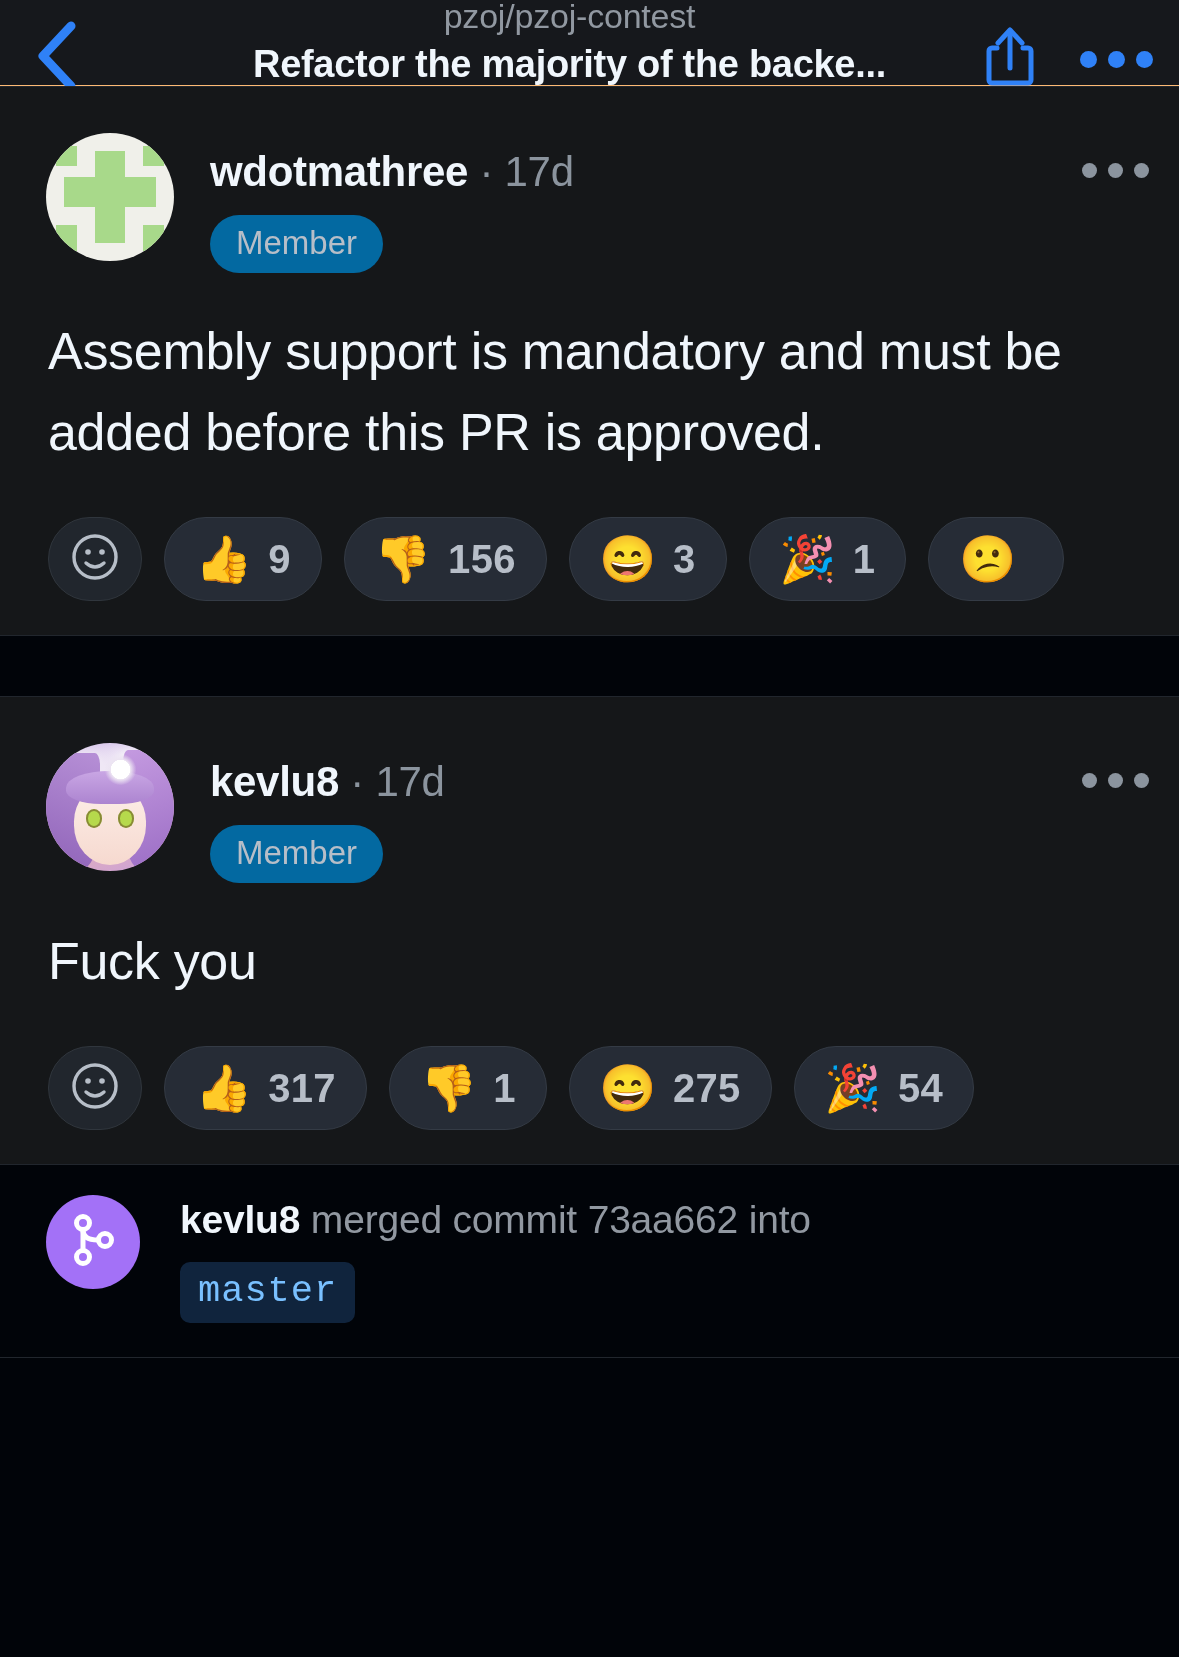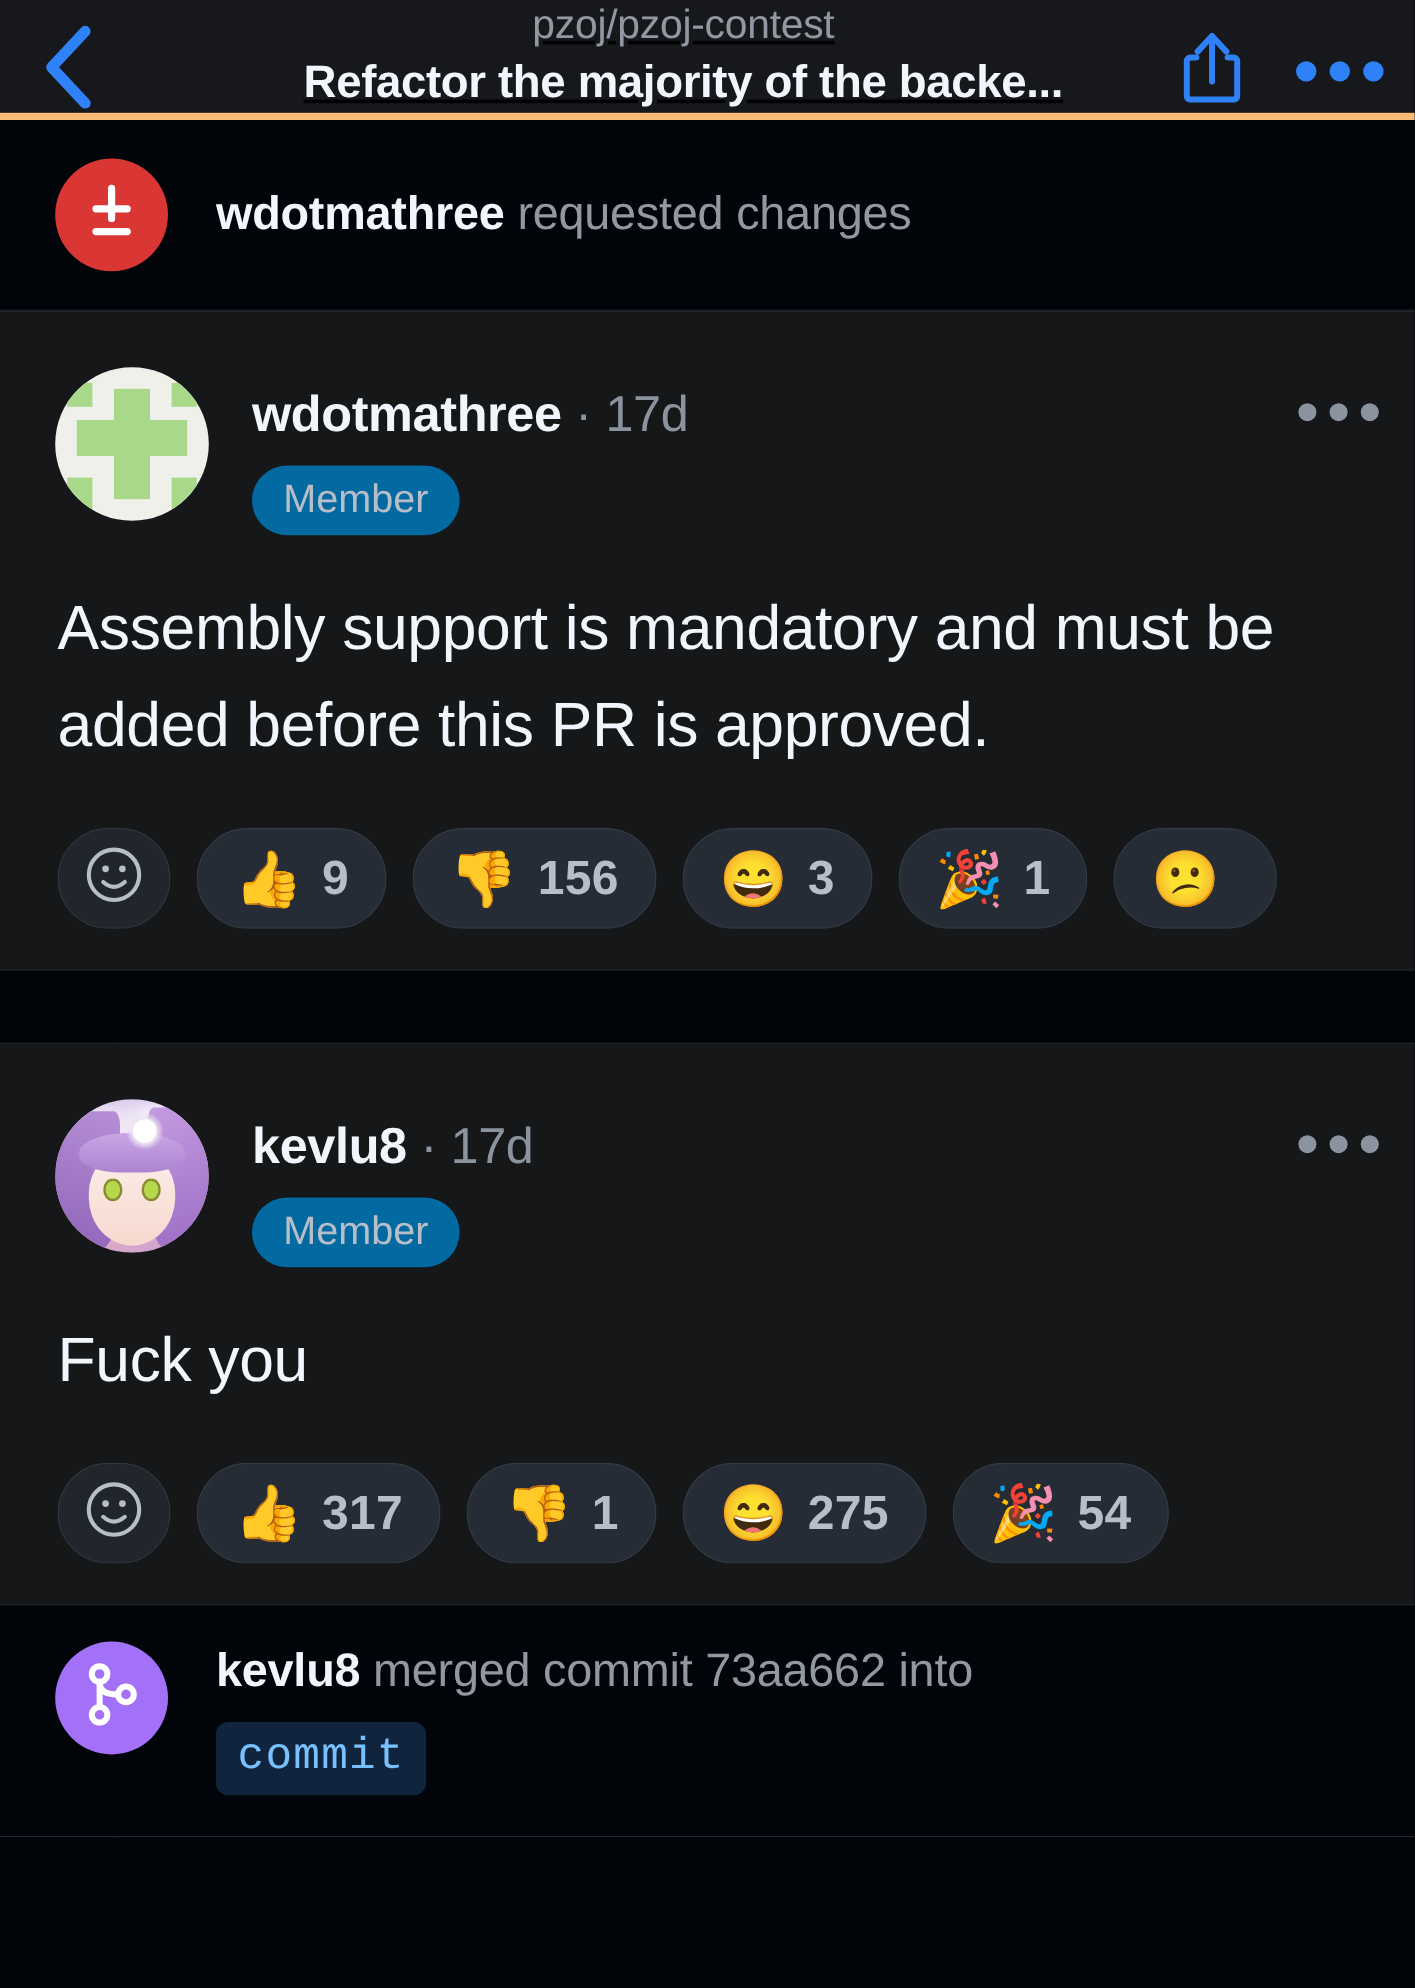--- a/index.html
+++ b/index.html
@@ -6,25 +6,24 @@
   html, body {
     width:1179px; height:1657px;
     background:#010409;
     font-family:"Liberation Sans", sans-serif;
     overflow:hidden;
   }
 
   
   .navbar{
     position:relative;
-    height:100px;
+    height:86px;
     background:#16181c;
     display:flex; align-items:center;
-    border-bottom:6px solid #fdba74;
-    text-decoration:underline;
+    border-bottom:1px solid #fdba74;
   }
   .back-btn{
     position:absolute; left:20px; top:18px;
     width:72px; height:76px;
     display:flex; align-items:center; justify-content:center;
   }
   .back-btn svg{ display:block; }
   .nav-titles{
     flex:1; display:flex; flex-direction:column;
     align-items:center; justify-content:center;
@@ -228,33 +227,20 @@
           <i></i>
           <i></i>
       </span>
     </div>
   </div>
 </div>
 
 <div class="timeline">
   <div class="rail"></div>
 
-  <div class="event-row">
-    <div class="event-badge badge-red">
-      <span>
-        <svg width="46" height="50" viewBox="0 0 46 50">
-          <path d="M23 5 L23 30 M10 22 L36 22 M10 41 L36 41" fill="none" stroke="#ffffff" stroke-width="6" stroke-linecap="round"></path>
-        </svg>
-      </span>
-    </div>
-    <div class="event-text">
-      <span class="user">wdotmathree</span>
-      <span>requested changes</span>
-    </div>
-  </div>
 
   <div class="comment">
     <div class="c-head">
       <div class="avatar av-wdot">
         <span class="px" style="left:38%;top:14%;width:24%;height:72%;"></span>
         <span class="px" style="left:14%;top:34%;width:72%;height:24%;"></span>
         <span class="px" style="left:8%;top:10%;width:16%;height:16%;"></span>
         <span class="px" style="left:76%;top:10%;width:16%;height:16%;"></span>
         <span class="px" style="left:8%;top:72%;width:16%;height:20%;"></span>
         <span class="px" style="left:76%;top:72%;width:16%;height:20%;"></span>
@@ -386,16 +372,16 @@
         </svg>
       </span>
     </div>
     <div class="merged-body">
       <div class="event-text">
         <span class="user">kevlu8</span>
         <span>merged commit</span>
         <span>73aa662</span>
         <span>into</span>
       </div>
-      <span class="branch-chip">commit</span>
+      <span class="branch-chip">master</span>
     </div>
   </div>
 </div>
 
 </body></html>

